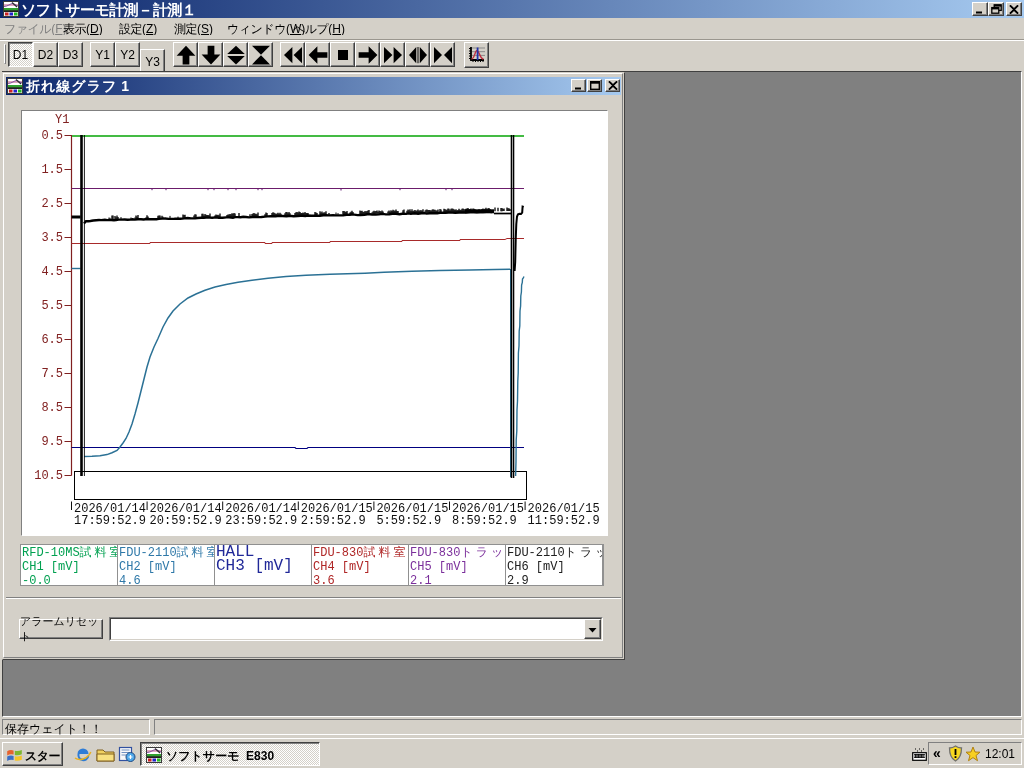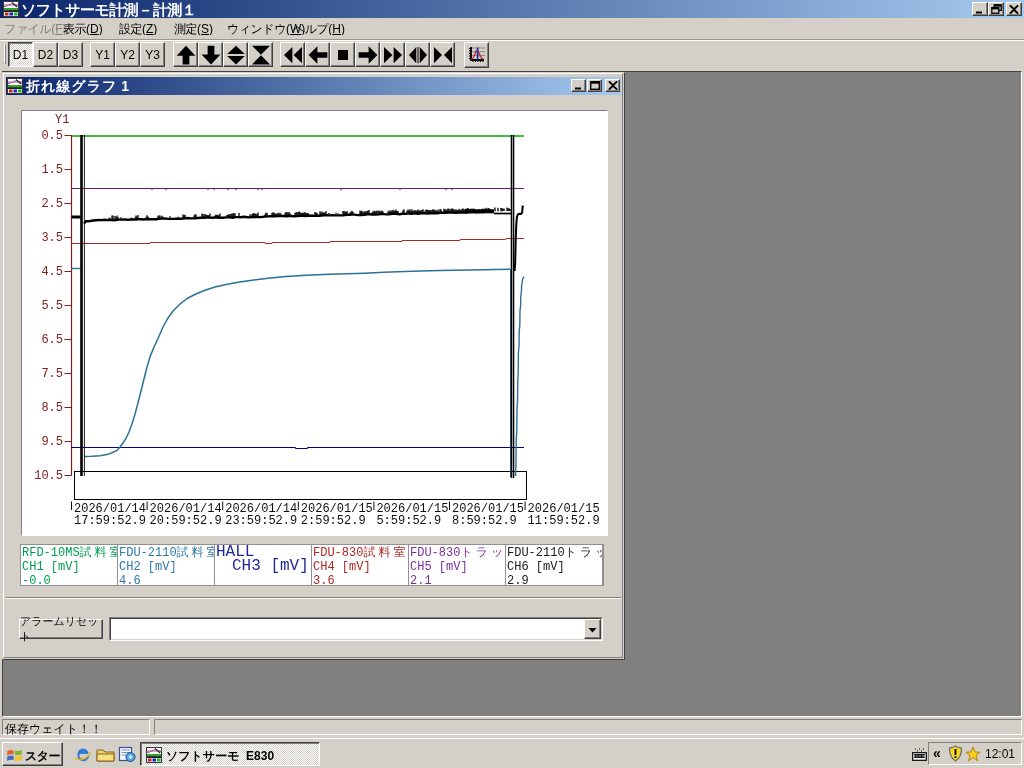--- a/index.html
+++ b/index.html
@@ -65,21 +65,21 @@
     </div>
     <div class="abs btnface" style="left:58px;top:42px;width:25px;height:25px">
       <div style="width:100%;height:100%;display:flex;align-items:center;justify-content:center;font-size:12px;color:#000">D3</div>
     </div>
     <div class="abs btnface" style="left:90px;top:42px;width:25px;height:25px">
       <div style="width:100%;height:100%;display:flex;align-items:center;justify-content:center;font-size:12px;color:#000">Y1</div>
     </div>
     <div class="abs btnface" style="left:115px;top:42px;width:25px;height:25px">
       <div style="width:100%;height:100%;display:flex;align-items:center;justify-content:center;font-size:12px;color:#000">Y2</div>
     </div>
-    <div class="abs btnface" style="left:140px;top:42px;width:25px;height:25px">
+    <div class="abs btnface" style="left:140px;top:49px;width:25px;height:25px">
       <div style="width:100%;height:100%;display:flex;align-items:center;justify-content:center;font-size:12px;color:#000">Y3</div>
     </div>
     <div class="abs btnface" style="left:173px;top:42px;width:25px;height:25px">
       <svg width="20" height="20" viewBox="0 0 16 16" style="position:absolute;left:1.5px;top:1.5px">
         <path d="M8 0.5 L15.5 8.5 H10.7 V15.5 H5.3 V8.5 H0.5 Z" fill="#000"></path>
       </svg>
     </div>
     <div class="abs btnface" style="left:198px;top:42px;width:25px;height:25px">
       <svg width="20" height="20" viewBox="0 0 16 16" style="position:absolute;left:1.5px;top:1.5px">
         <path d="M8 15.5 L15.5 7.5 H10.7 V0.5 H5.3 V7.5 H0.5 Z" fill="#000"></path>
@@ -505,21 +505,21 @@
       <div style="margin:1px 0 0 1px">CH1 [mV]</div>
       <div style="margin:1px 0 0 1px">-0.0</div>
     </div>
     <div class="abs mono" style="left:118px;top:545px;width:96px;height:40px;background:#fff;font-size:12px;line-height:13px;color:#2E78A8;white-space:nowrap;overflow:hidden">
       <div style="margin:1px 0 0 1px">FDU-2110<span class="cjk" style="font-size:12px;letter-spacing:3px">試料室</span></div>
       <div style="margin:1px 0 0 1px">CH2 [mV]</div>
       <div style="margin:1px 0 0 1px">4.6</div>
     </div>
     <div class="abs mono" style="left:215px;top:545px;width:96px;height:40px;background:#fff;font-size:16px;line-height:13px;color:#202898;white-space:nowrap;overflow:hidden">
       <div style="margin:1px 0 0 1px">HALL</div>
-      <div style="margin:1px 0 0 17px">CH3 [mV]</div>
+      <div style="margin:1px 0 0 1px">CH3 [mV]</div>
       <div style="margin:13px 0 0 1px">9.7</div>
     </div>
     <div class="abs mono" style="left:312px;top:545px;width:96px;height:40px;background:#fff;font-size:12px;line-height:13px;color:#AF2626;white-space:nowrap;overflow:hidden">
       <div style="margin:1px 0 0 1px">FDU-830<span class="cjk" style="font-size:12px;letter-spacing:3px">試料室</span></div>
       <div style="margin:1px 0 0 1px">CH4 [mV]</div>
       <div style="margin:1px 0 0 1px">3.6</div>
     </div>
     <div class="abs mono" style="left:409px;top:545px;width:96px;height:40px;background:#fff;font-size:12px;line-height:13px;color:#7B2F9B;white-space:nowrap;overflow:hidden">
       <div style="margin:1px 0 0 1px">FDU-830<span class="cjk" style="font-size:12px;letter-spacing:3px">トラッ</span></div>
       <div style="margin:1px 0 0 1px">CH5 [mV]</div>

